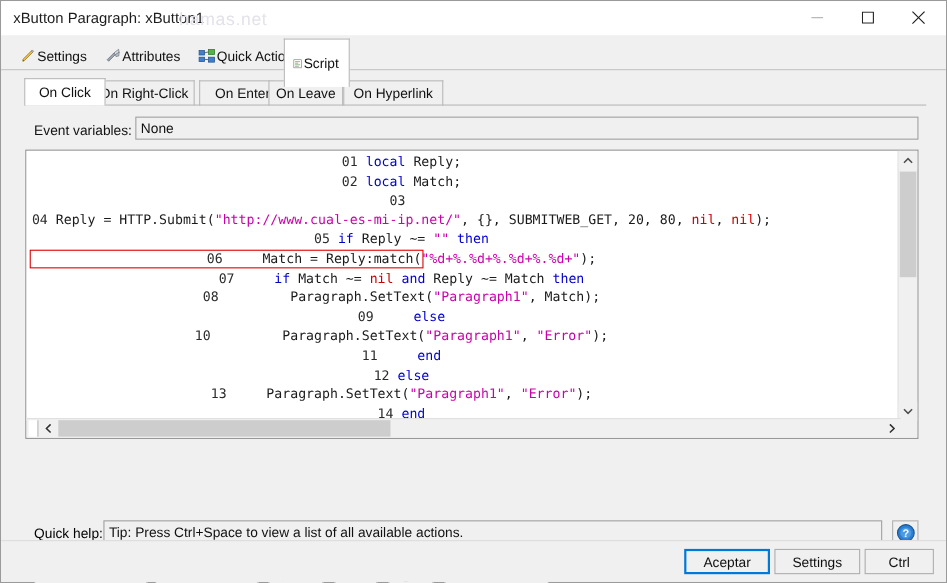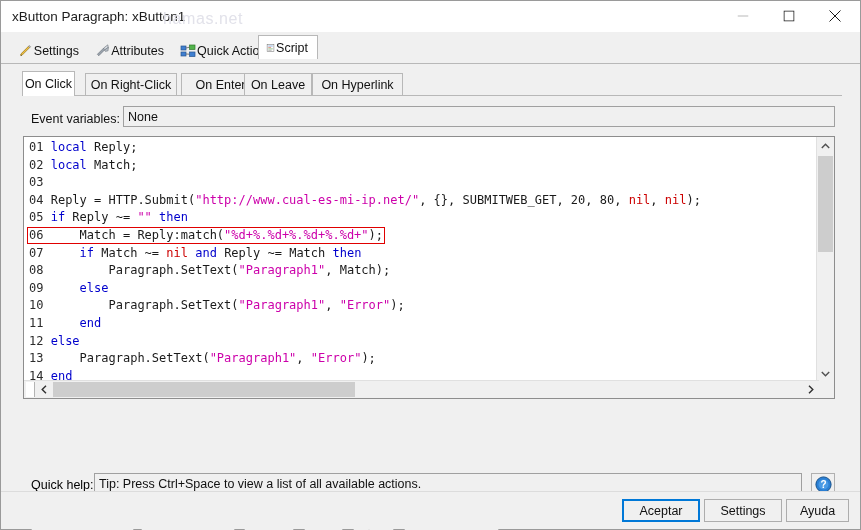--- a/index.html
+++ b/index.html
@@ -89,21 +89,21 @@
     color: #111;
     white-space: nowrap;
     cursor: default;
   }
   .mtab.inactive { background: #f0f0f0; }
   .mtab.active {
     background: #ffffff;
     border: 1px solid #b8b8b8;
     border-bottom: none;
     top: 3px;
-    height: 24px;
+    height: 44px;
     z-index: 3;
   }
   #mtab-settings     { left: 10px;  width: 77px; }
   #mtab-attributes   { left: 87px;  width: 85px; }
   #mtab-quickaction  { left: 172px; width: 103px; }
   #mtab-script       { left: 257px; width: 60px; }
 
   
   #panel {
     position: absolute;
@@ -128,21 +128,21 @@
     border: 1px solid #b8b8b8;
     border-bottom: none;
     cursor: default;
   }
   .etab.active {
     background: #ffffff;
     top: 7px;
     height: 25px;
     z-index: 3;
   }
-  #etab-onclick     { left: 21px;  width: 53px; }
+  #etab-onclick     { left: 21px;  width: 74px; }
   #etab-onrclick    { left: 84px;  width: 92px; }
   #etab-onenter     { left: 180px; width: 67px; padding-left: 12px; }
   #etab-onleave     { left: 243px; width: 68px; }
   #etab-onhyperlink { left: 311px; width: 91px; }
 
   #etab-underline {
     position: absolute;
     left: 21px; top: 31px;
     width: 820px; height: 1px;
     background: #b8b8b8;
@@ -180,20 +180,21 @@
     border: 1px solid #8d8d8d;
     background: #ffffff;
     overflow: hidden;
   }
   #code-area {
     position: absolute;
     left: 0; top: 0;
     width: 795px; height: 245px;
     overflow: hidden;
     background: #ffffff;
+    text-align: center;
   }
   #code-lines {
     position: absolute;
     left: 0; top: 2px;
     font-family: "DejaVu Sans Mono", "Liberation Mono", monospace;
     font-size: 12px;
     line-height: 17.6px;
     white-space: pre;
   }
   .cl { position: relative; height: 17.6px; padding-left: 5px; }
@@ -579,17 +580,17 @@
   </div>
 
   <div id="footer">
     <div class="dbtn" id="dbtn-ok">
       <span>Aceptar</span>
     </div>
     <div class="dbtn" id="dbtn-cancel">
       <span>Settings</span>
     </div>
     <div class="dbtn" id="dbtn-help">
-      <span>Ayuda</span>
+      <span>Ctrl</span>
     </div>
   </div>
 
 </div>
 
 </body></html>

